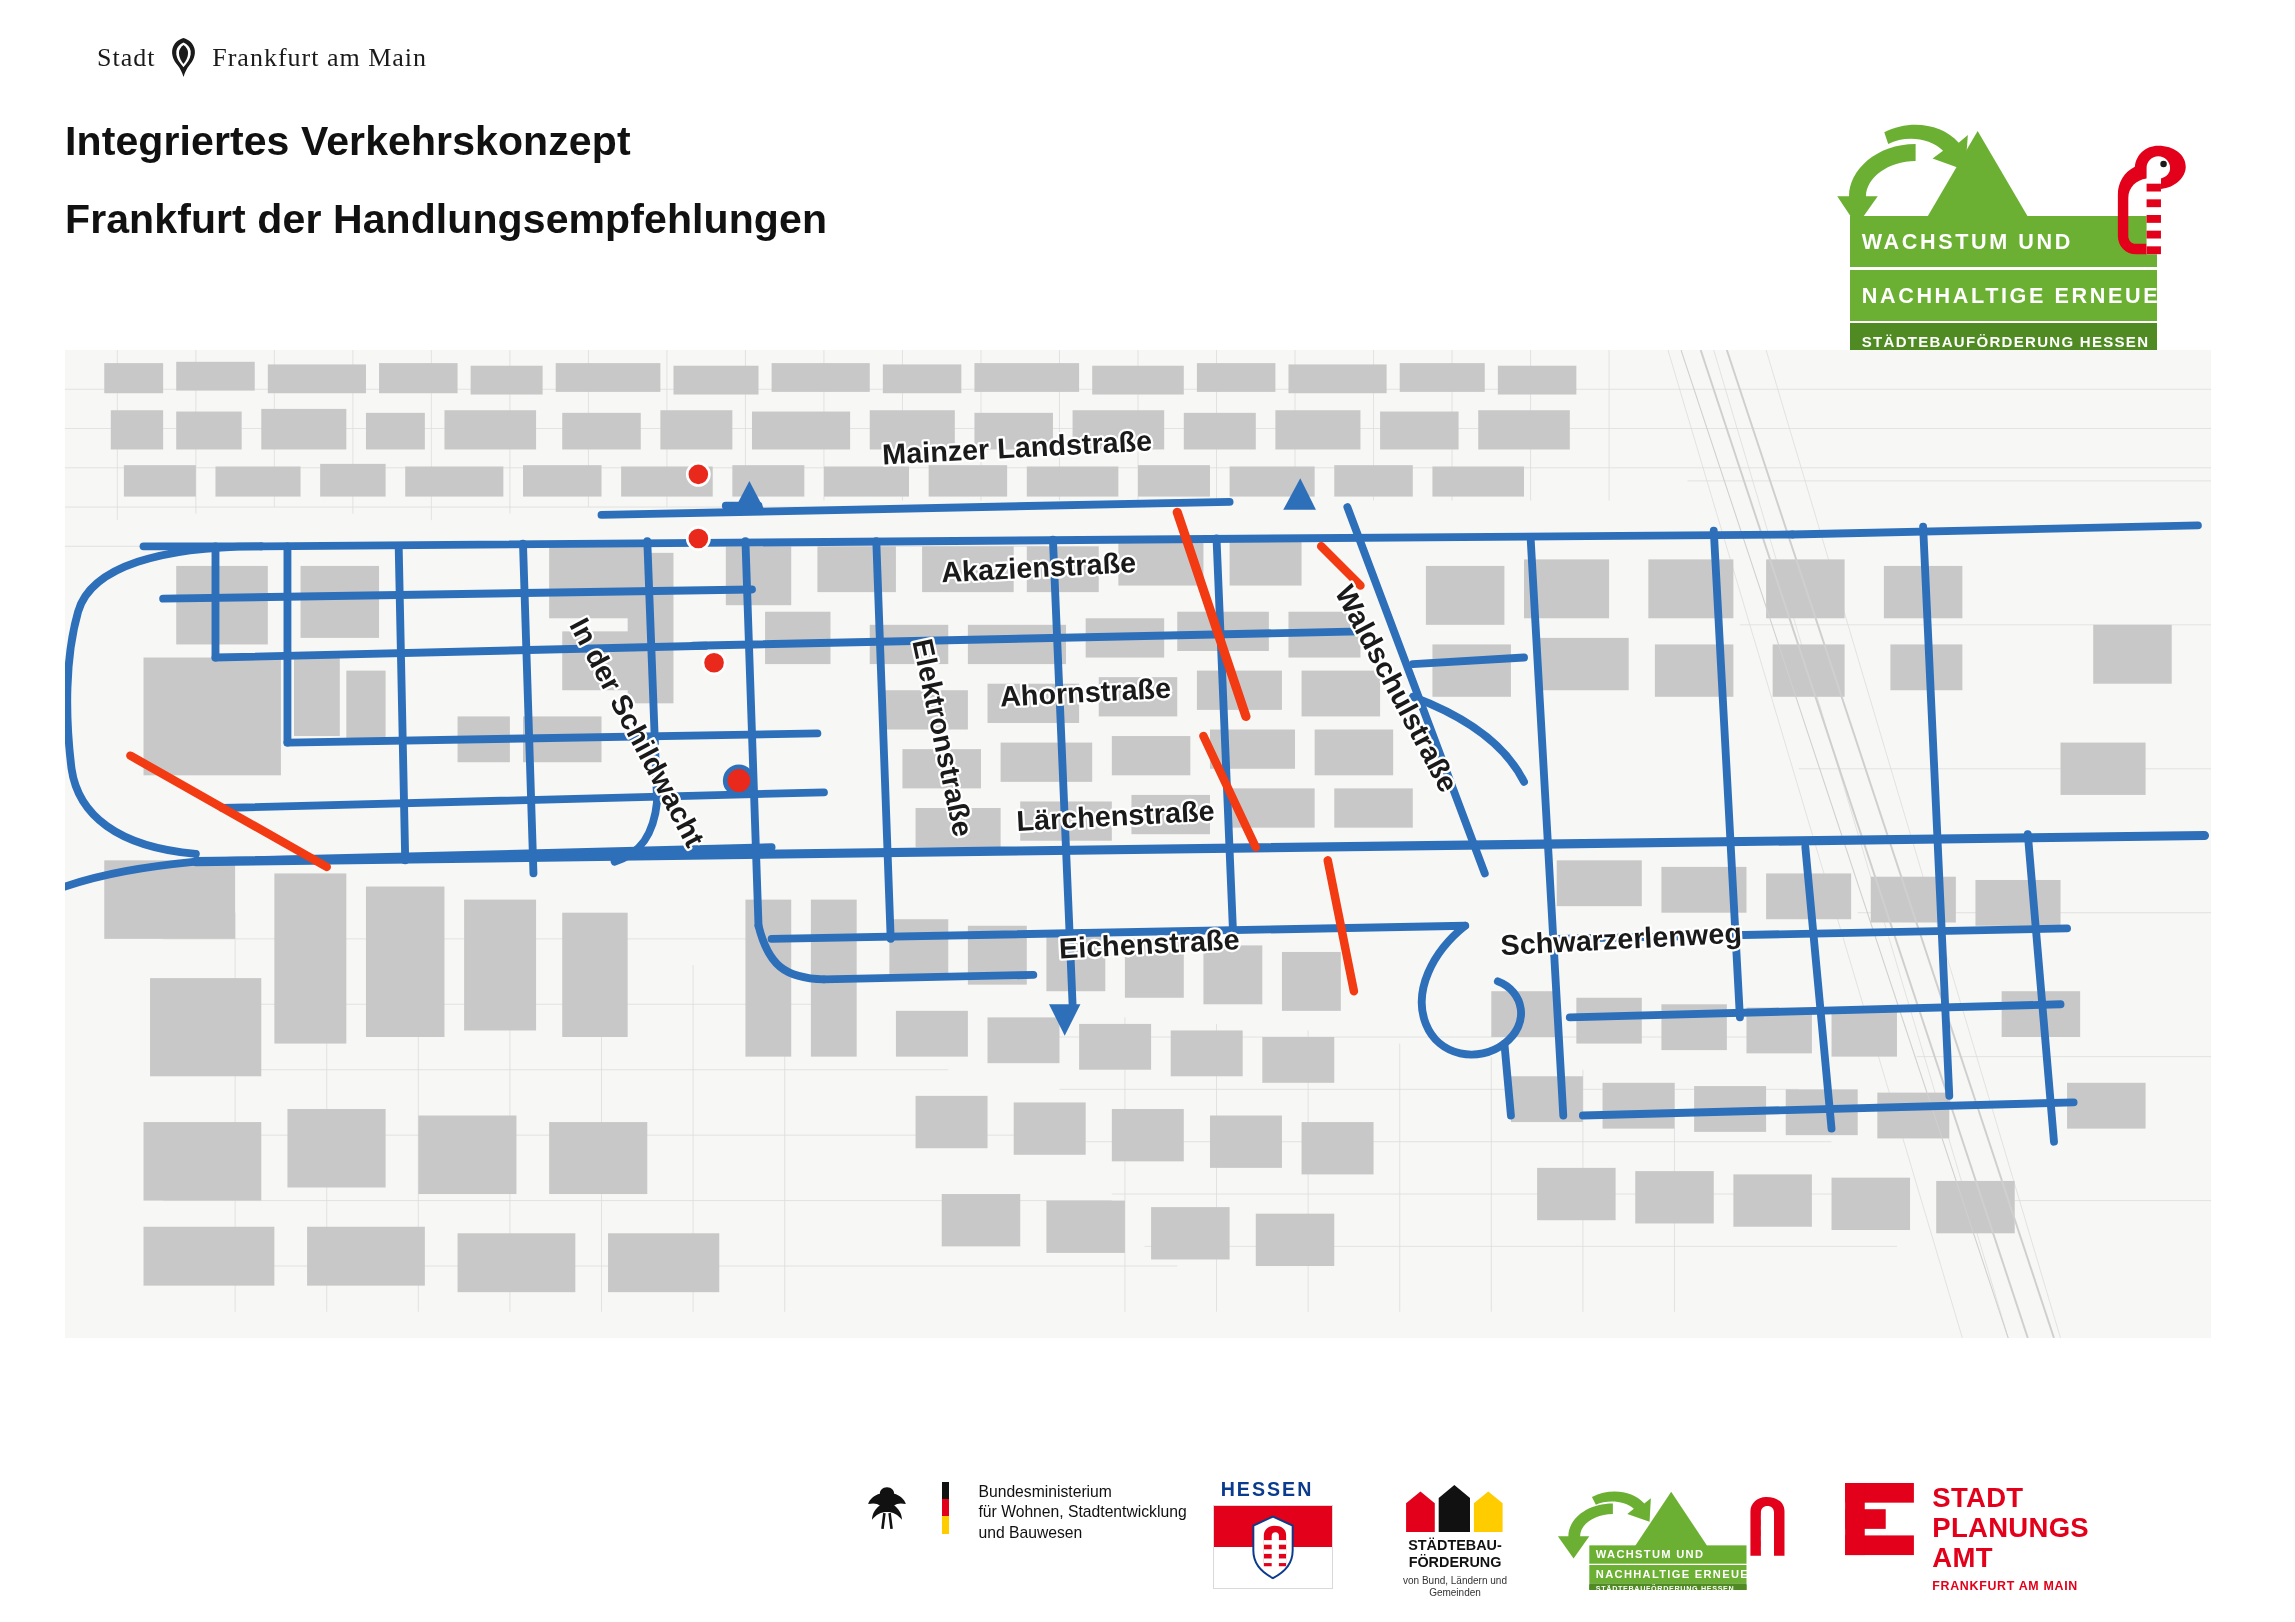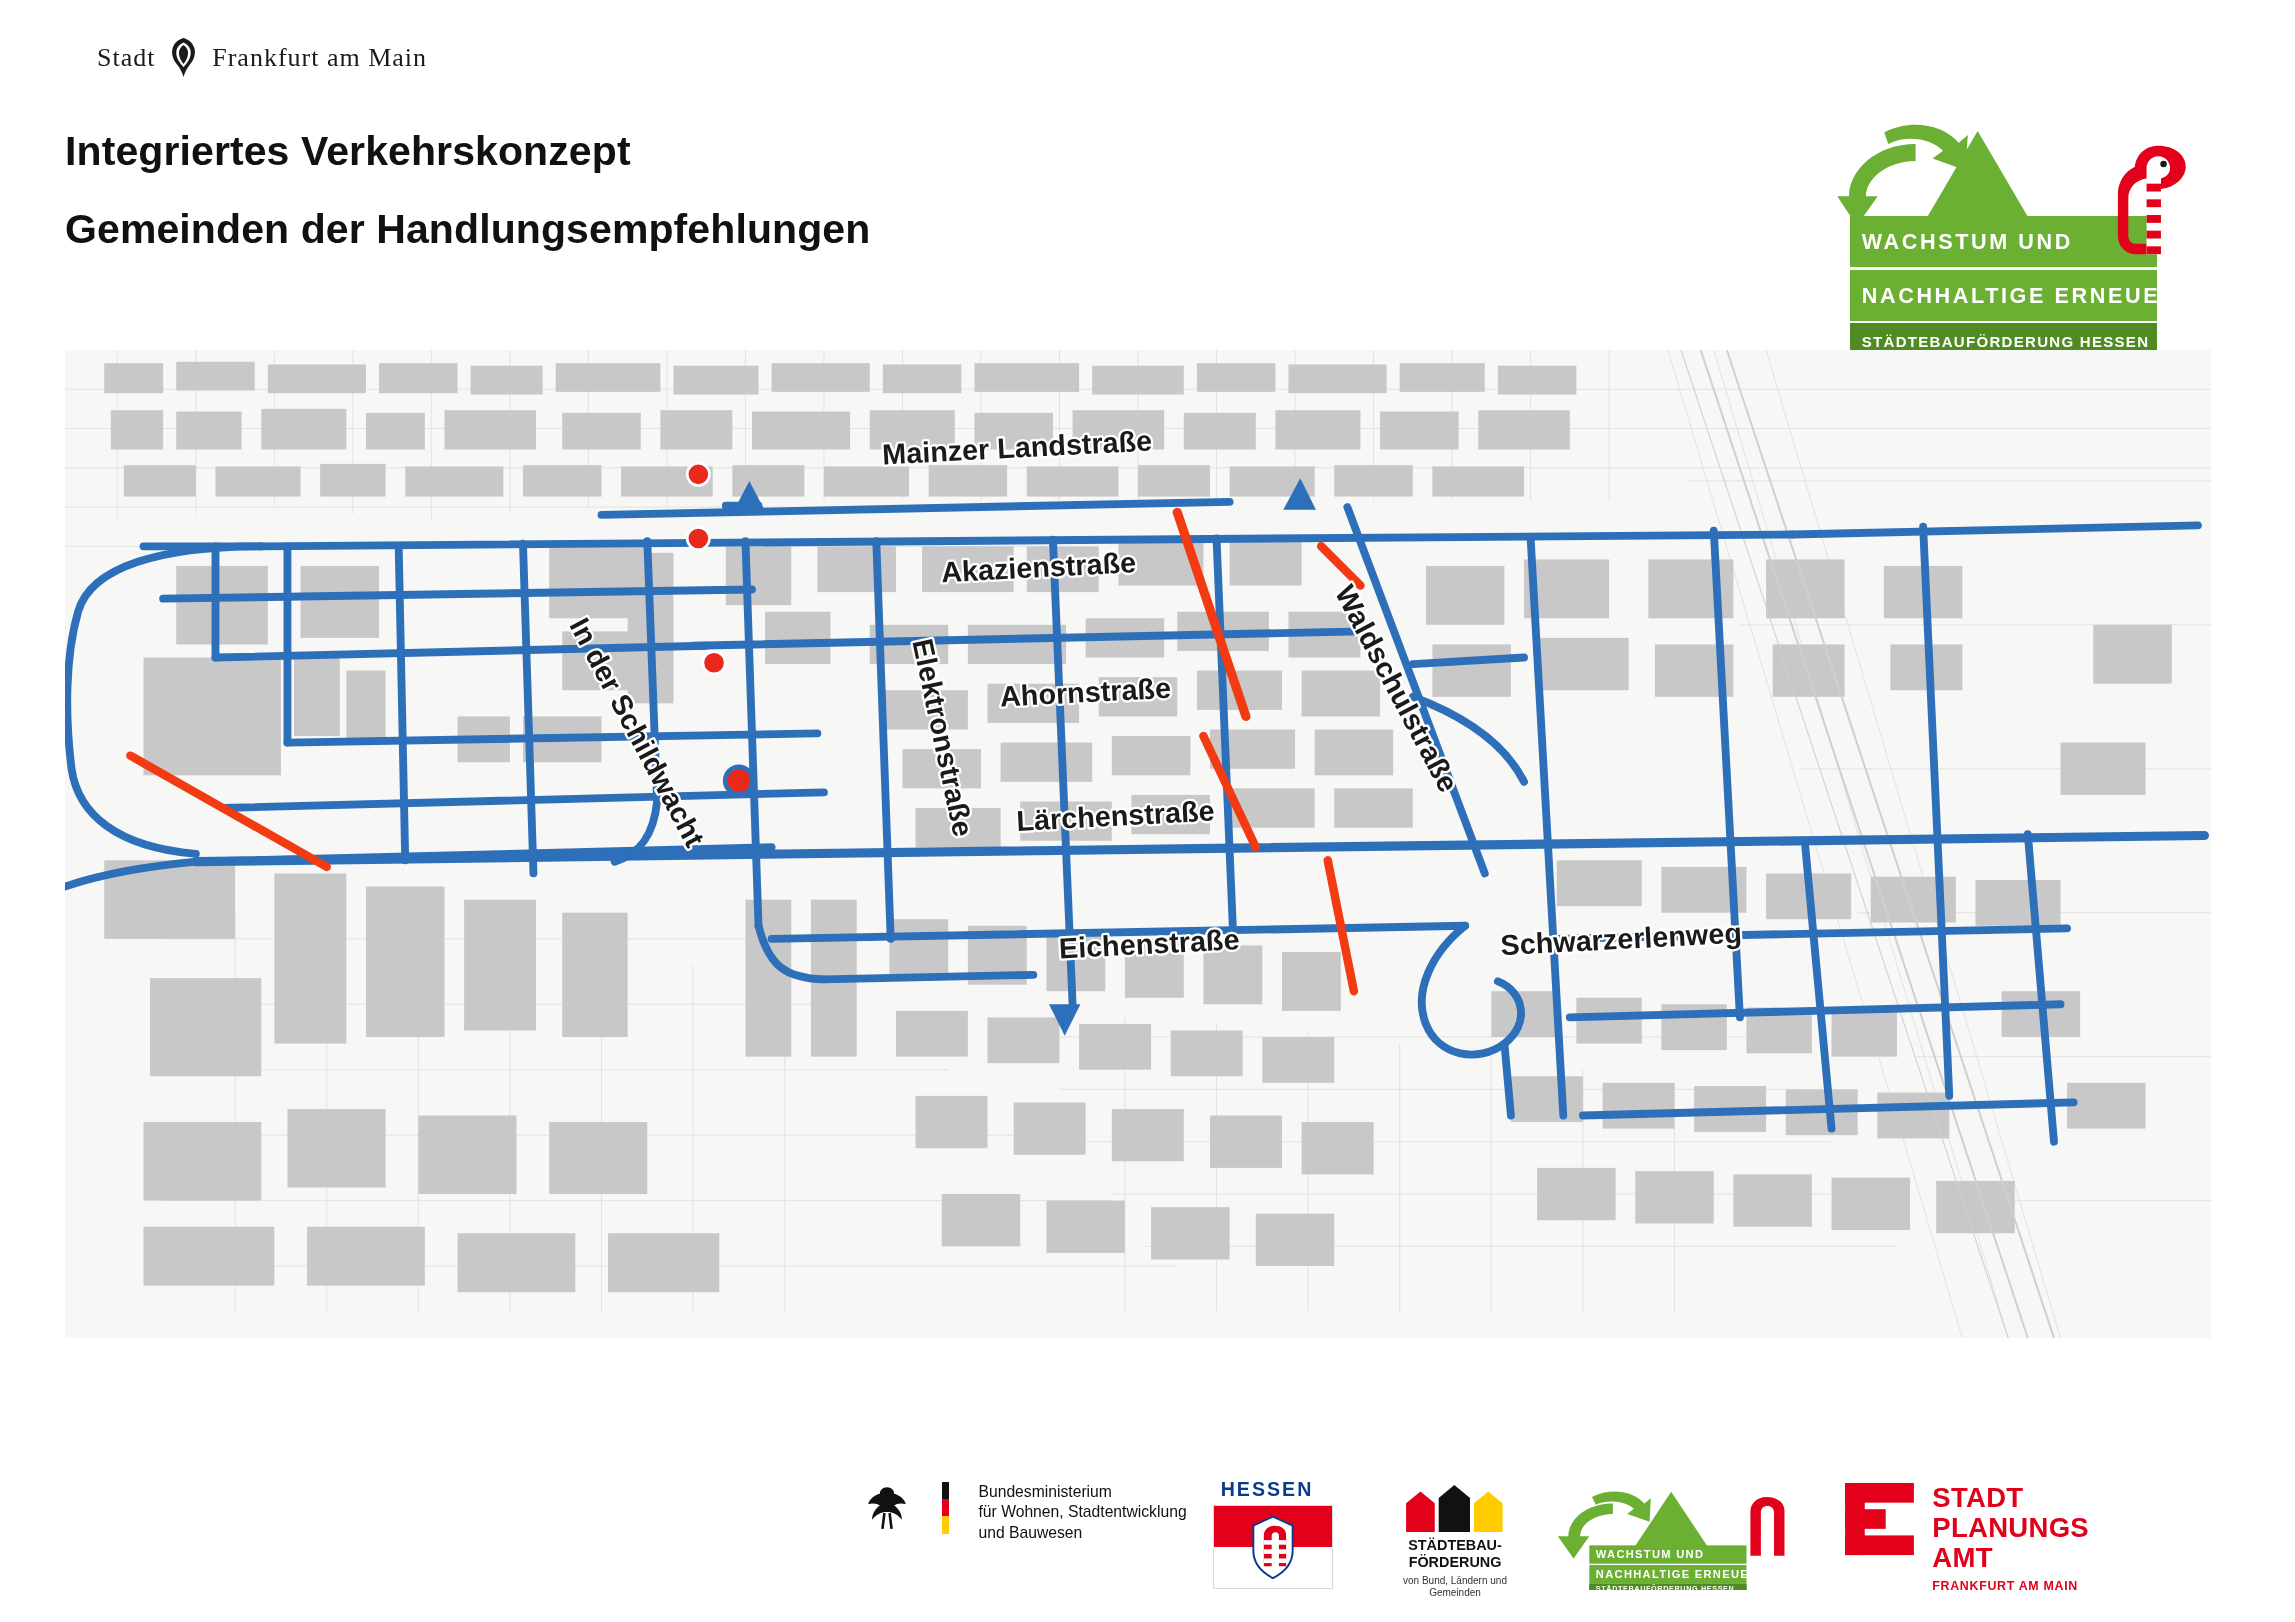--- a/index.html
+++ b/index.html
@@ -48,21 +48,21 @@
     font-weight: bold;
     color: #111;
     letter-spacing: 0.1px;
     margin: 0 0 6.5px 0;
   }
   .title-main {
     font-size: 41px;
     font-weight: bold;
     color: #111;
     letter-spacing: 0.1px;
-    margin: 14px 0 31px 0;
+    margin: 4px 0 31px 0;
   }
   .title-second {
     font-size: 41px;
     font-weight: bold;
     color: #111;
     letter-spacing: 0.1px;
     margin: 0;
   }
 
   
@@ -258,21 +258,21 @@
       <path d="M31 14 C27 17 24 21 24 26 C24 32 27 38 31 43 C35 38 38 32 38 26 C38 21 35 17 31 14 Z" fill="#1a1a1a"></path>
     </svg>
   </span>
   <span class="wordmark-right">
     <span>Frankfurt am Main</span>
   </span>
 </div>
 
 <div class="title-block">
   <p class="title-main">Integriertes Verkehrskonzept</p>
-  <p class="title-second">Gemeinden der Handlungsempfehlungen</p>
+  <p class="title-second">Frankfurt der Handlungsempfehlungen</p>
 </div>
 
 <div class="prog-logo">
   <div class="prog-green-box">
     <span class="prog-arrow">
       <svg viewBox="0 0 330 170" width="216" height="111" aria-hidden="true">
         <path d="M300 165 L215 20 L130 165 Z" fill="#6cb033"></path>
         <path d="M120 40 C60 40 18 80 18 120 L0 120 L30 165 L62 120 L44 120 C44 92 78 66 120 66 Z" fill="#6cb033"></path>
         <path d="M72 22 C110 2 160 8 186 38 L200 26 L196 80 L146 62 L162 50 C142 30 104 26 78 40 Z" fill="#6cb033"></path>
       </svg>

